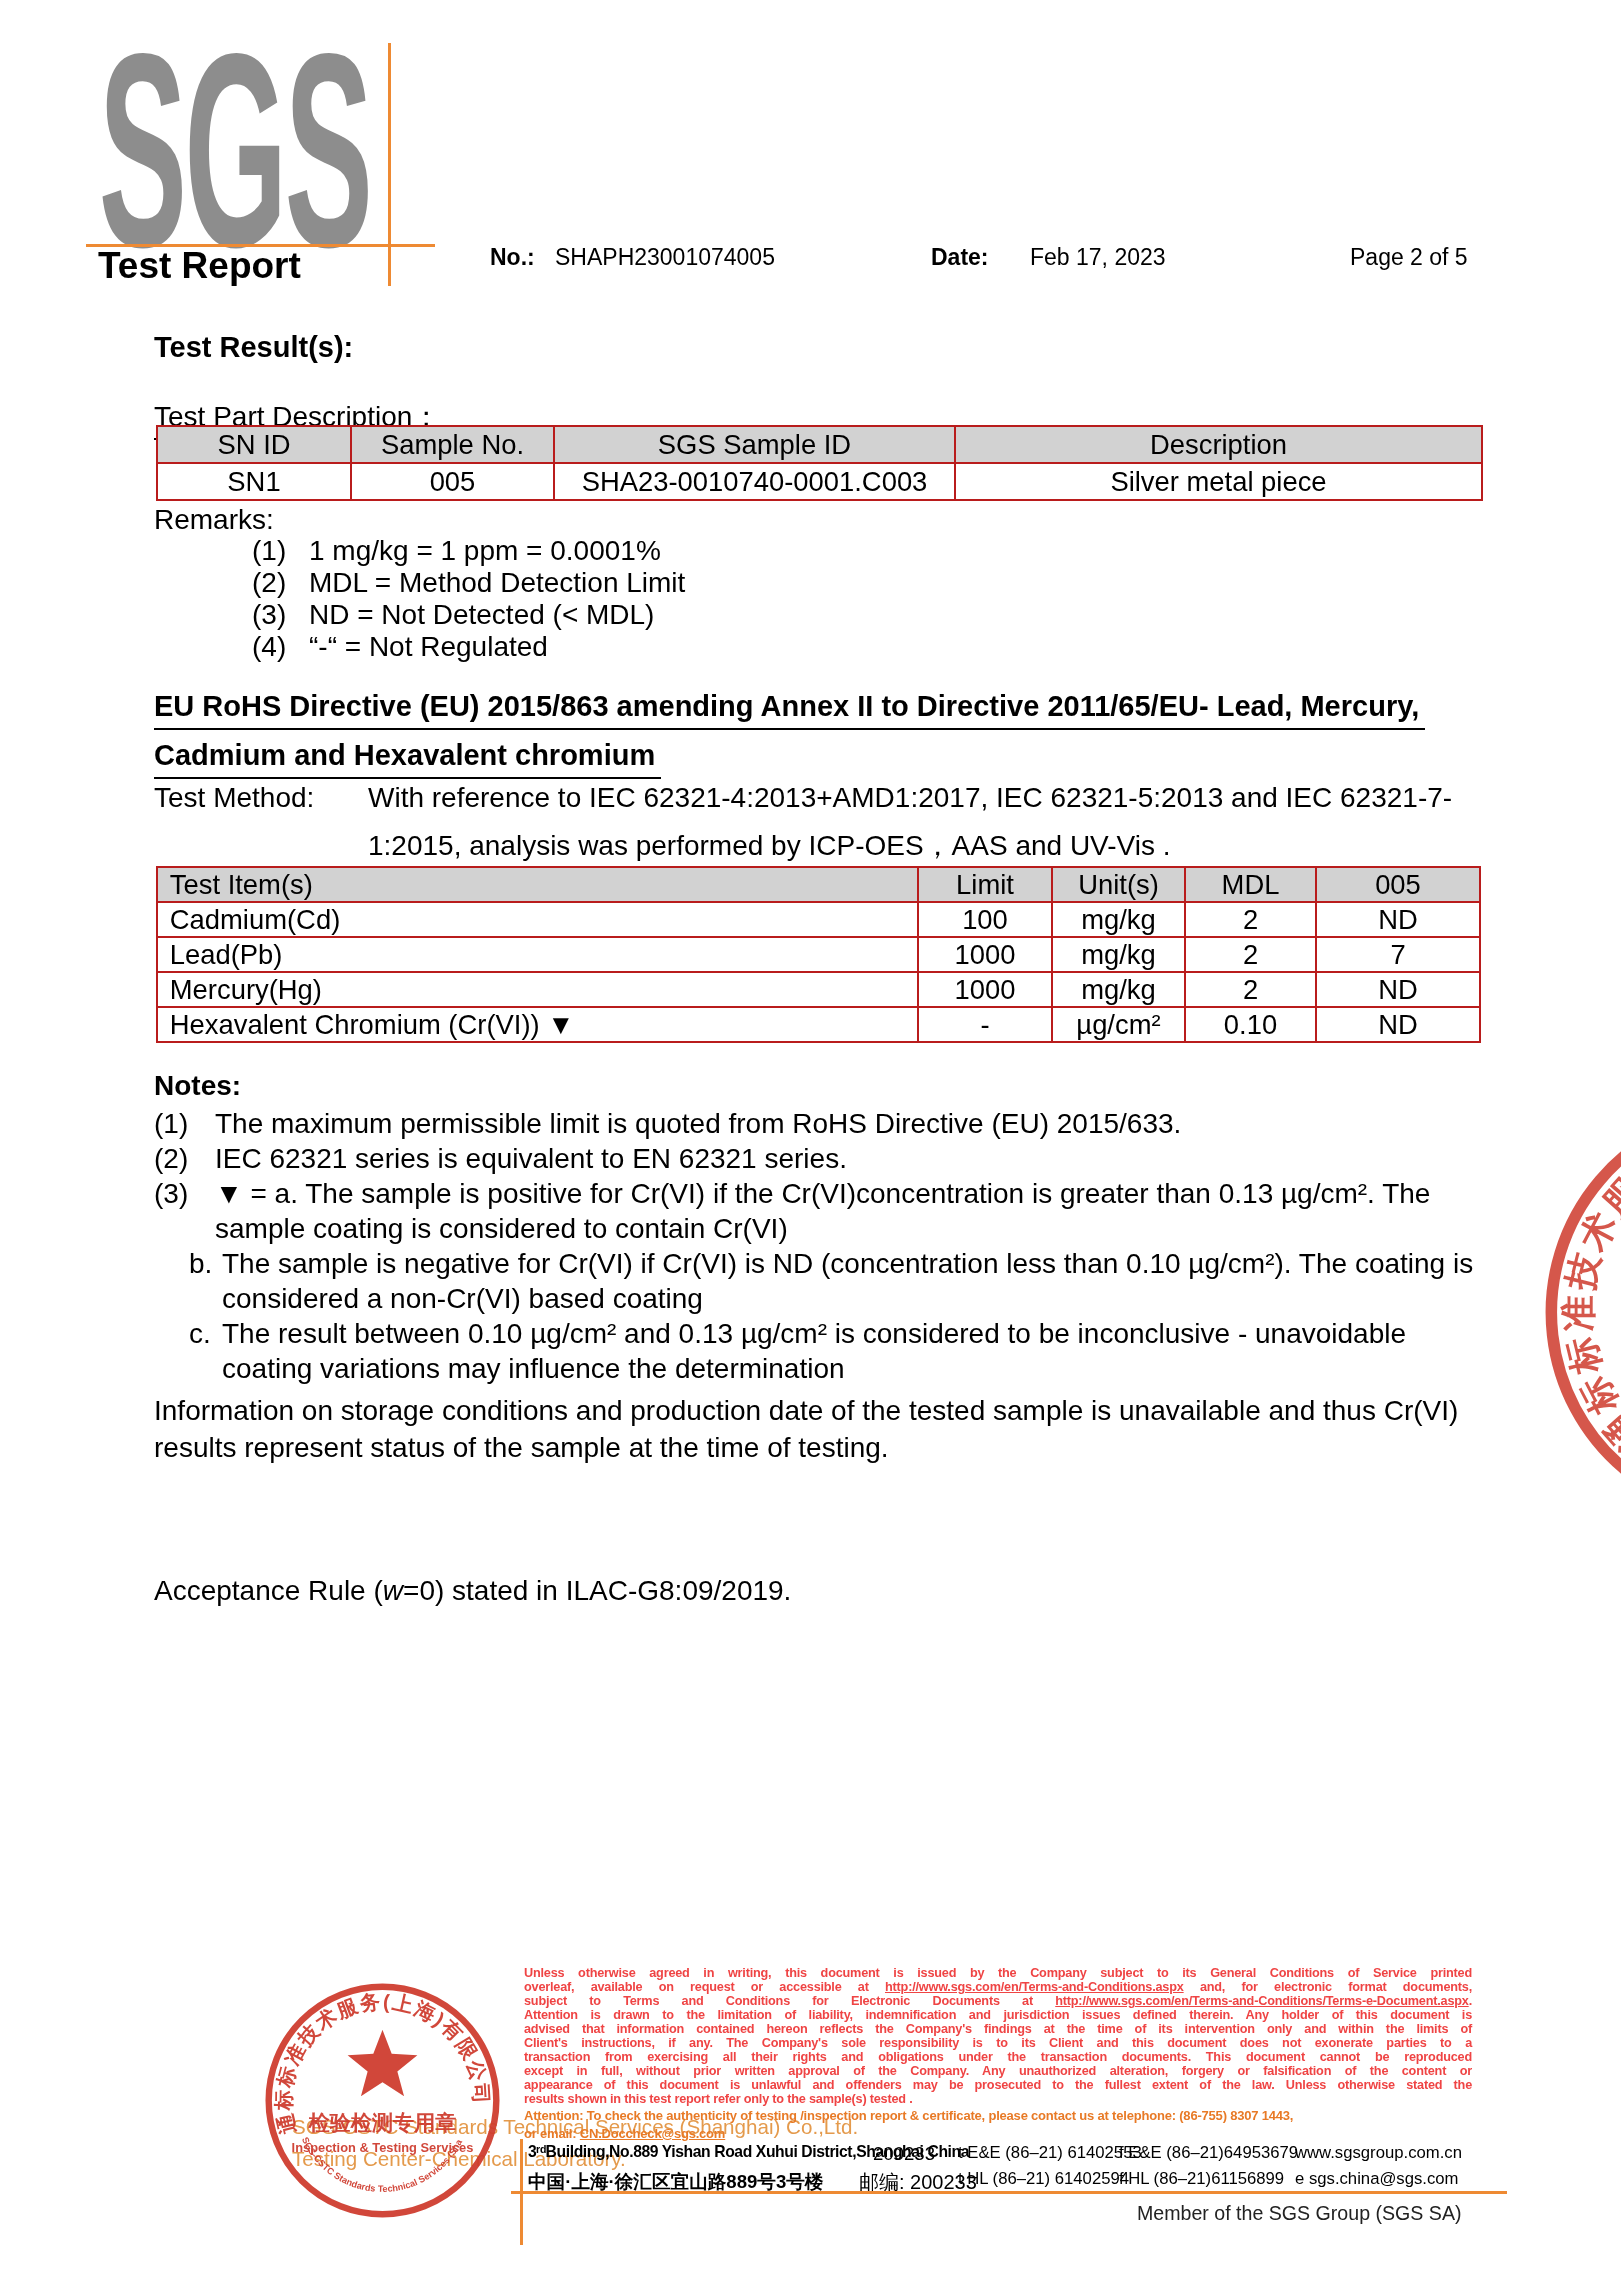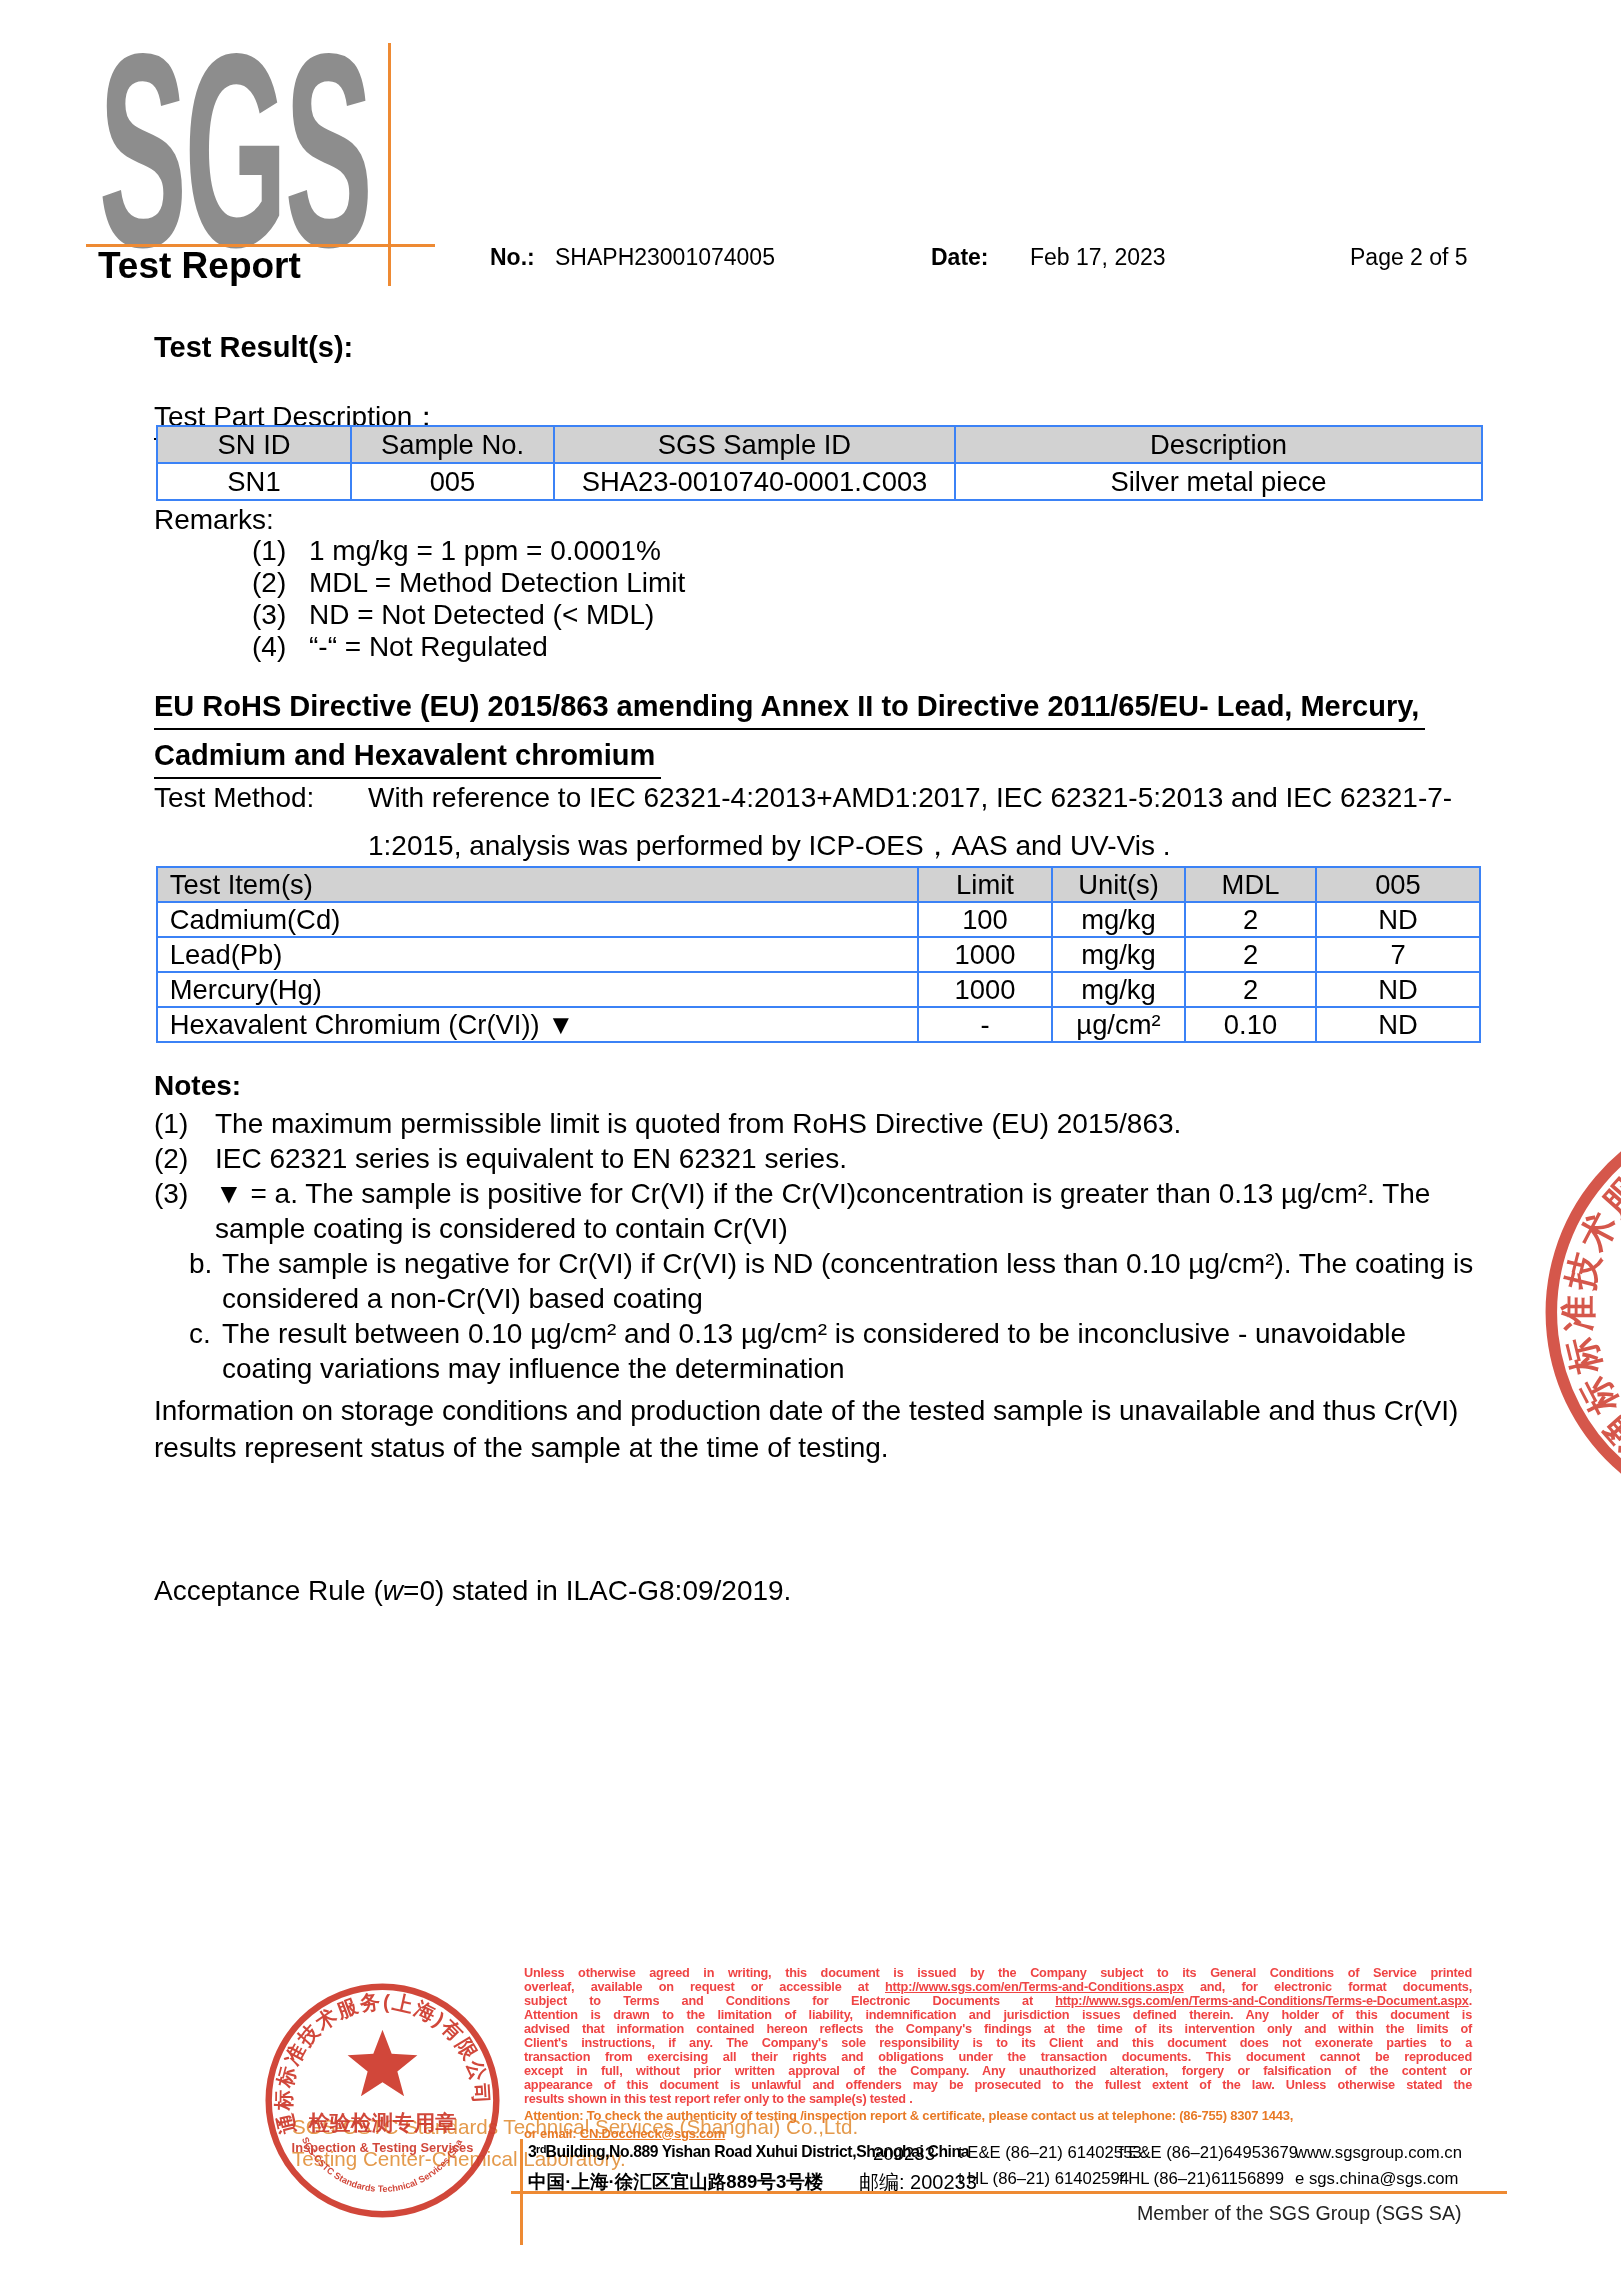--- a/index.html
+++ b/index.html
@@ -11,21 +11,21 @@
   .logo-vline{left:388px;top:43px;width:2.9px;height:243px;background:#EE8A33;}
   .logo-hline{left:86px;top:244px;width:349px;height:2.9px;background:#EE8A33;}
   .title{left:98px;top:245px;font-size:37px;font-weight:bold;}
   .hdr{font-size:23px;top:244px;white-space:nowrap;}
   
   .sect-title{left:154px;top:331px;font-size:29px;font-weight:bold;}
   .part-desc{left:154px;top:398px;font-size:28px;}
   .part-desc span{display:inline-block;border-bottom:2px solid #000;padding-right:37px;padding-bottom:2px;}
   table{border-collapse:collapse;table-layout:fixed;}
   .tbl{position:absolute;border:2.9px solid #000;}
-  .tbl td,.tbl th{border:2px solid #3b82f6;font-size:27.4px;font-weight:normal;text-align:center;
+  .tbl td,.tbl th{border:2px solid #b91c1c;font-size:27.4px;font-weight:normal;text-align:center;
                   height:35px;padding:0 3.9px;overflow:hidden;white-space:nowrap;}
   .tbl th{background:#D2D2D2;}
   .tbl1{left:156px;top:425px;width:1325px;}
   .tbl2{left:156px;top:866px;width:1323px;}
   .tbl2 td,.tbl2 th{border-top-width:2.9px;border-bottom-width:2.9px;height:33px;}
   .tbl2 .lft{text-align:left;padding-left:11.8px;}
   .remarks-title{left:154px;top:504px;font-size:28px;}
   .remarks{left:252px;top:535px;font-size:28px;line-height:32px;}
   .remark-row{display:flex;}
   .remark-row .rn{width:57px;flex:none;}
@@ -191,21 +191,21 @@
       <td>0.10</td>
       <td>ND</td>
     </tr>
   </tbody>
     </table>
 
   <div class="abs notes-title">Notes:</div>
   <div class="abs notes">
     <div class="note-row">
       <span class="nn">(1)</span>
-      <span class="nt">The maximum permissible limit is quoted from RoHS Directive (EU) 2015/863.</span>
+      <span class="nt">The maximum permissible limit is quoted from RoHS Directive (EU) 2015/633.</span>
     </div>
     <div class="note-row">
       <span class="nn">(2)</span>
       <span class="nt">IEC 62321 series is equivalent to EN 62321 series.</span>
     </div>
     <div class="note-row">
       <span class="nn">(3)</span>
       <span class="nt">▼ = a. The sample is positive for Cr(VI) if the Cr(VI)concentration is greater than 0.13 µg/cm². The sample coating is considered to contain Cr(VI)</span>
     </div>
     <div class="note-row note-sub">

